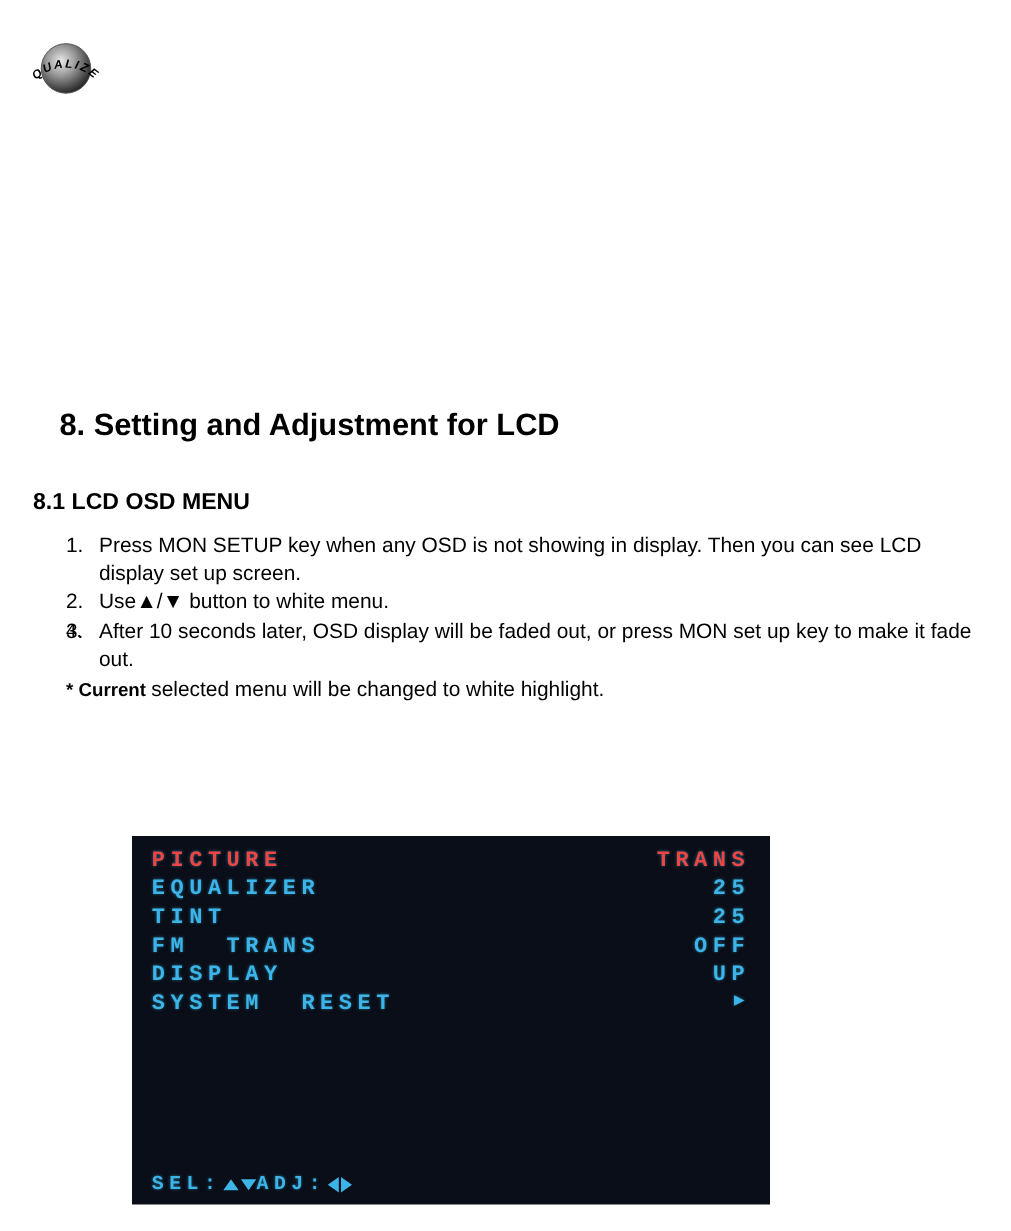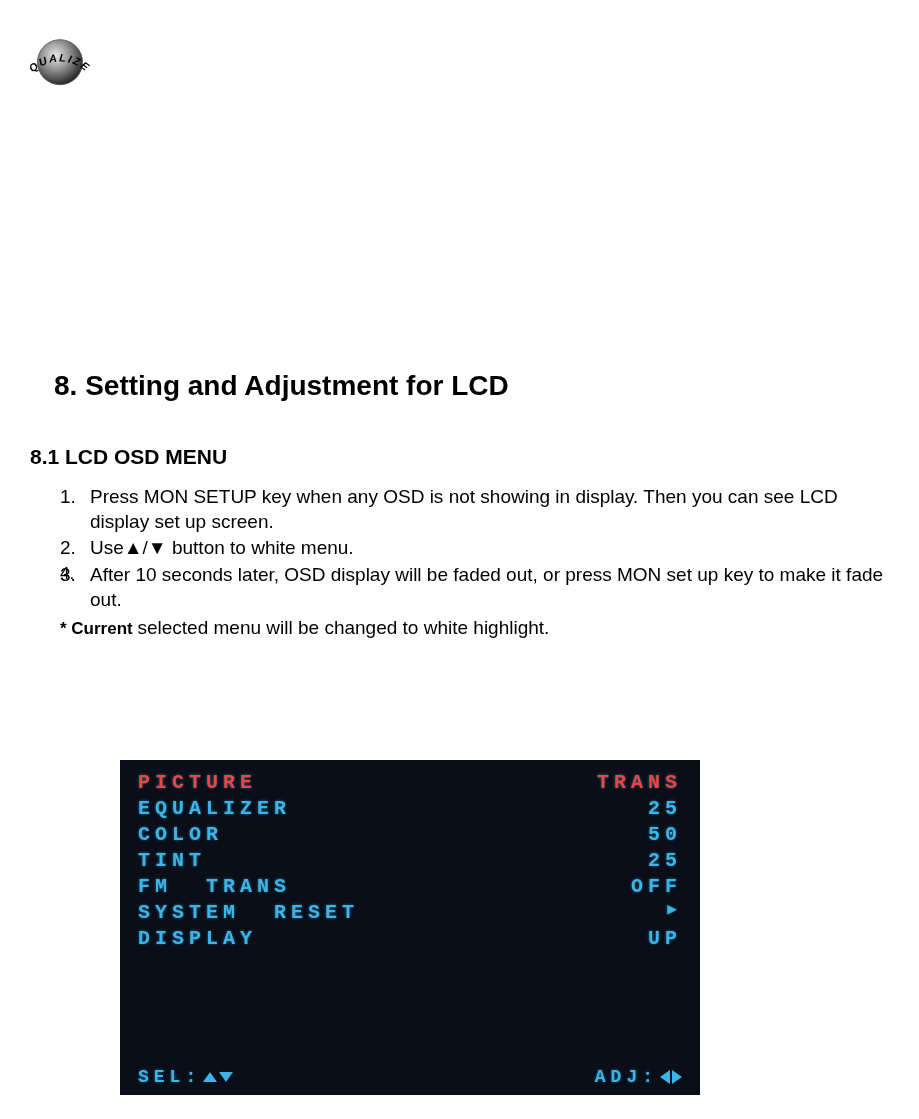--- a/index.html
+++ b/index.html
@@ -101,21 +101,20 @@
       color: #ef4444;
     }
     .osd-label {
       white-space: pre;
     }
     .osd-value {
       white-space: pre;
     }
     .osd-footer {
       display: flex;
-      justify-content: space-between;
       margin-top: 8px;
       font-size: 18px;
     }
     .osd-footer .foot-left,
     .osd-footer .foot-right {
       display: flex;
       align-items: center;
       gap: 2px;
     }
     .tri {
@@ -198,38 +197,34 @@
   <div>
     <div class="osd-row highlight">
       <span class="osd-label">PICTURE</span>
       <span class="osd-value">TRANS</span>
     </div>
     <div class="osd-row">
       <span class="osd-label">EQUALIZER</span>
       <span class="osd-value">25</span>
     </div>
     <div class="osd-row">
-      <span class="osd-label">COLOR</span>
-      <span class="osd-value">50</span>
-    </div>
-    <div class="osd-row">
       <span class="osd-label">TINT</span>
       <span class="osd-value">25</span>
     </div>
     <div class="osd-row">
       <span class="osd-label">FM&nbsp;&nbsp;TRANS</span>
       <span class="osd-value">OFF</span>
     </div>
     <div class="osd-row">
+      <span class="osd-label">DISPLAY</span>
+      <span class="osd-value">UP</span>
+    </div>
+    <div class="osd-row">
       <span class="osd-label">SYSTEM&nbsp;&nbsp;RESET</span>
       <span class="osd-value osd-play">▶</span>
-    </div>
-    <div class="osd-row">
-      <span class="osd-label">DISPLAY</span>
-      <span class="osd-value">UP</span>
     </div>
   </div>
   <div class="osd-footer">
     <div class="foot-left">
       <span>SEL:</span>
       <span class="tri tri-up"></span>
       <span class="tri tri-down"></span>
     </div>
     <div class="foot-right">
       <span>ADJ:</span>

